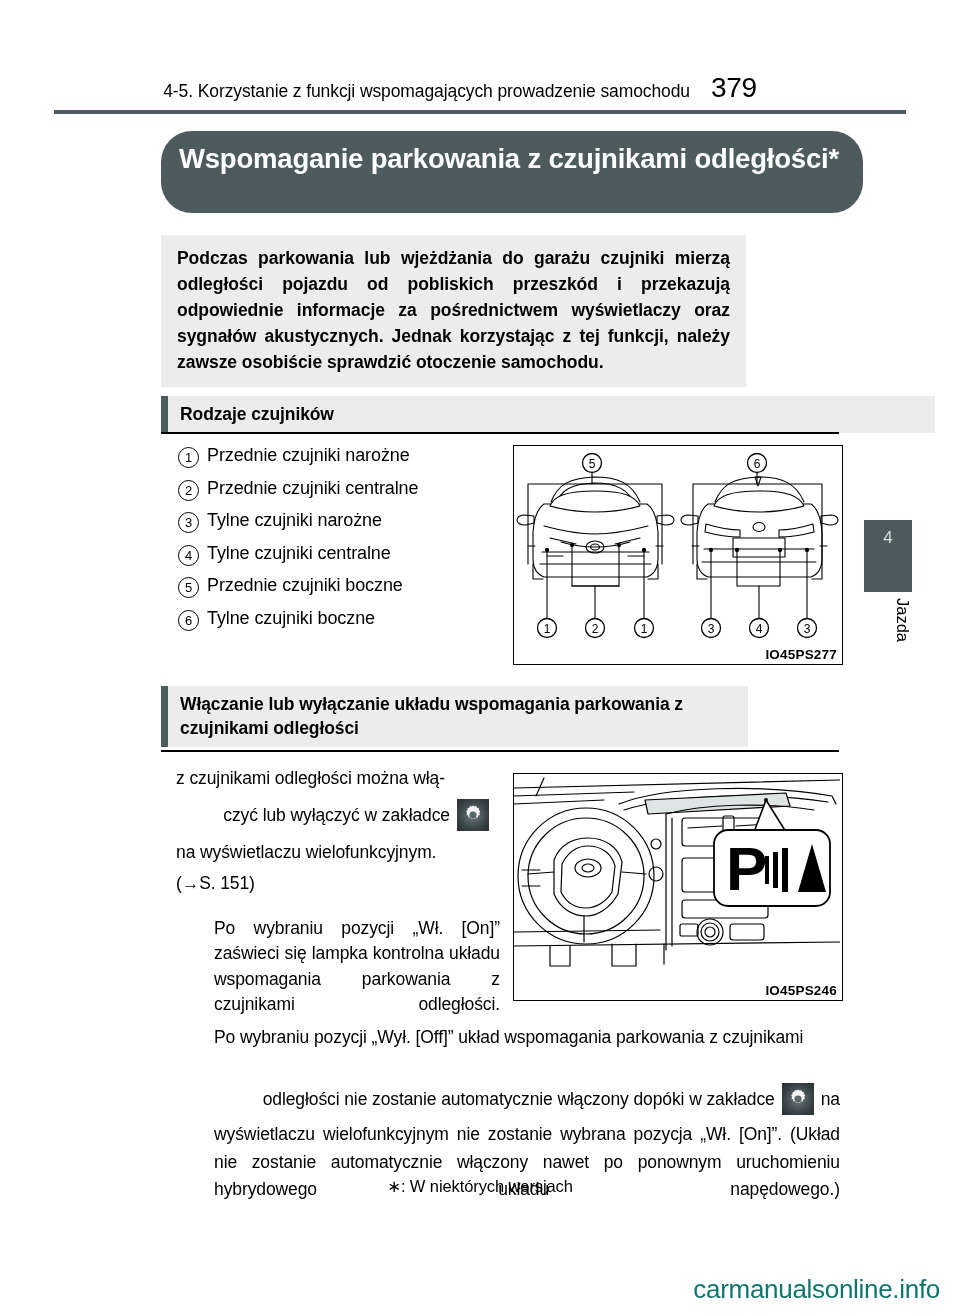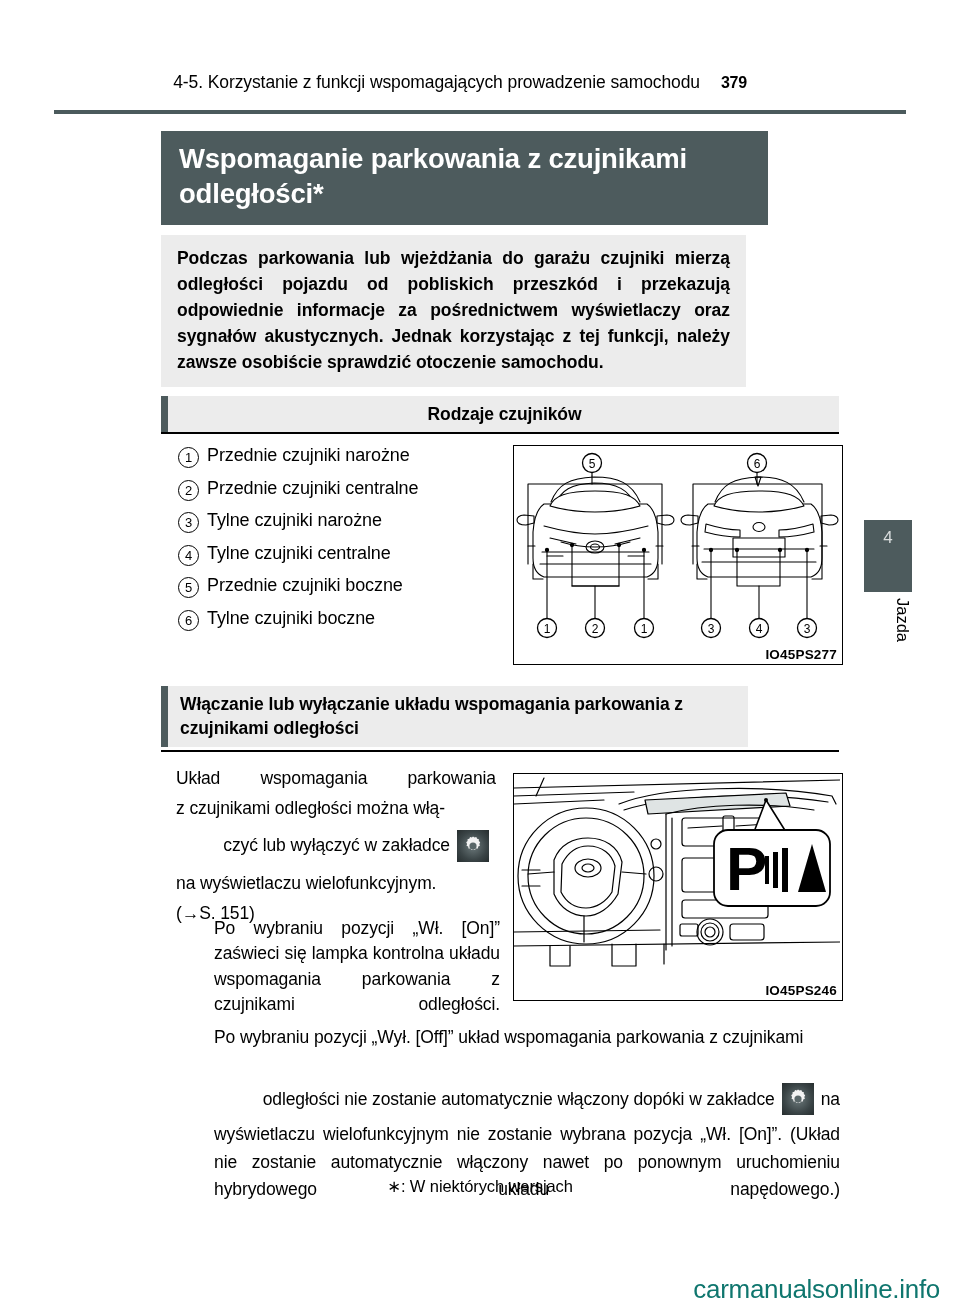--- a/index.html
+++ b/index.html
@@ -28,42 +28,43 @@
     justify-content: center;
     padding-right: 40px;
     box-sizing: border-box;
   }
   .page-header-title {
     font-size: 17.5px;
     letter-spacing: -0.1px;
     white-space: nowrap;
   }
   .page-number {
-    font-size: 16px;
-    font-weight: bold;
+    font-size: 28px;
+    font-weight: normal;
     margin-left: 21px;
     letter-spacing: -0.3px;
   }
   .header-rule {
     position: absolute;
     left: 54px; top: 110px;
     width: 852px;
     height: 4px;
     background: #4b5a5c;
   }
 
   
   .title-band {
     position: absolute;
     left: 161px; top: 131px;
-    width: 607px;
+    width: 702px;
     min-height: 82px;
     background: #4d5b5d;
     padding: 11px 2px 13px 18px;
     box-sizing: border-box;
+    border-radius: 31px;
   }
   .title-band-text {
     color: #ffffff;
     font-size: 27.5px;
     font-weight: bold;
     line-height: 1.27;
     letter-spacing: -0.2px;
   }
 
   
@@ -90,21 +91,21 @@
     border-left: 7px solid #4d5b5d;
     box-sizing: border-box;
     padding: 6px 10px 7px 12px;
   }
   .section-head-text {
     font-size: 17.5px;
     font-weight: bold;
     line-height: 1.38;
     letter-spacing: -0.1px;
   }
-  #sec1 { left: 161px; top: 396px; width: 678px; text-align: center; }
+  #sec1 { left: 161px; top: 396px; width: 774px; }
   #sec2 { left: 161px; top: 686px; width: 587px; }
   .section-rule {
     position: absolute;
     background: #000000;
     height: 1.5px;
     left: 161px;
     width: 678px;
   }
   #sec1rule { top: 432px; }
   #sec2rule { top: 750px; }
@@ -407,21 +408,20 @@
   </svg>
   <span class="fig-id">IO45PS277</span>
 </div>
 
 <div class="section-head" id="sec2">
   <div class="section-head-text">Włączanie lub wyłączanie układu wspomagania parkowania z czujnikami odległości</div>
 </div>
 <div class="section-rule" id="sec2rule"></div>
 
 <div class="body-col-left">
-  <p class="p-justify">Układ wspomagania parkowania</p>
   <p class="p-left">z czujnikami odległości można włą-</p>
   <p class="inline-row" style="margin-top:8px;margin-bottom:8px;">
     <span>czyć lub wyłączyć w zakładce</span>
     <span class="gear-tile">
       <svg width="24" height="24" viewBox="0 0 24 24">
         <g fill="#f2f2f2">
           <path d="M12 2.6 l1.5 1.0 1.8-0.5 0.8 1.7 1.8 0.4 -0.1 1.9 1.4 1.2 -0.9 1.6 0.6 1.8 -1.7 0.9 -0.3 1.8 -1.9 0.2 -1.1 1.5 -1.7-0.8 -1.7 0.8 -1.1-1.5 -1.9-0.2 -0.3-1.8 -1.7-0.9 0.6-1.8 -0.9-1.6 1.4-1.2 -0.1-1.9 1.8-0.4 0.8-1.7 1.8 0.5z"></path>
         </g>
         <circle cx="12" cy="12" r="3.6" fill="#5a6769"></circle>
       </svg>

